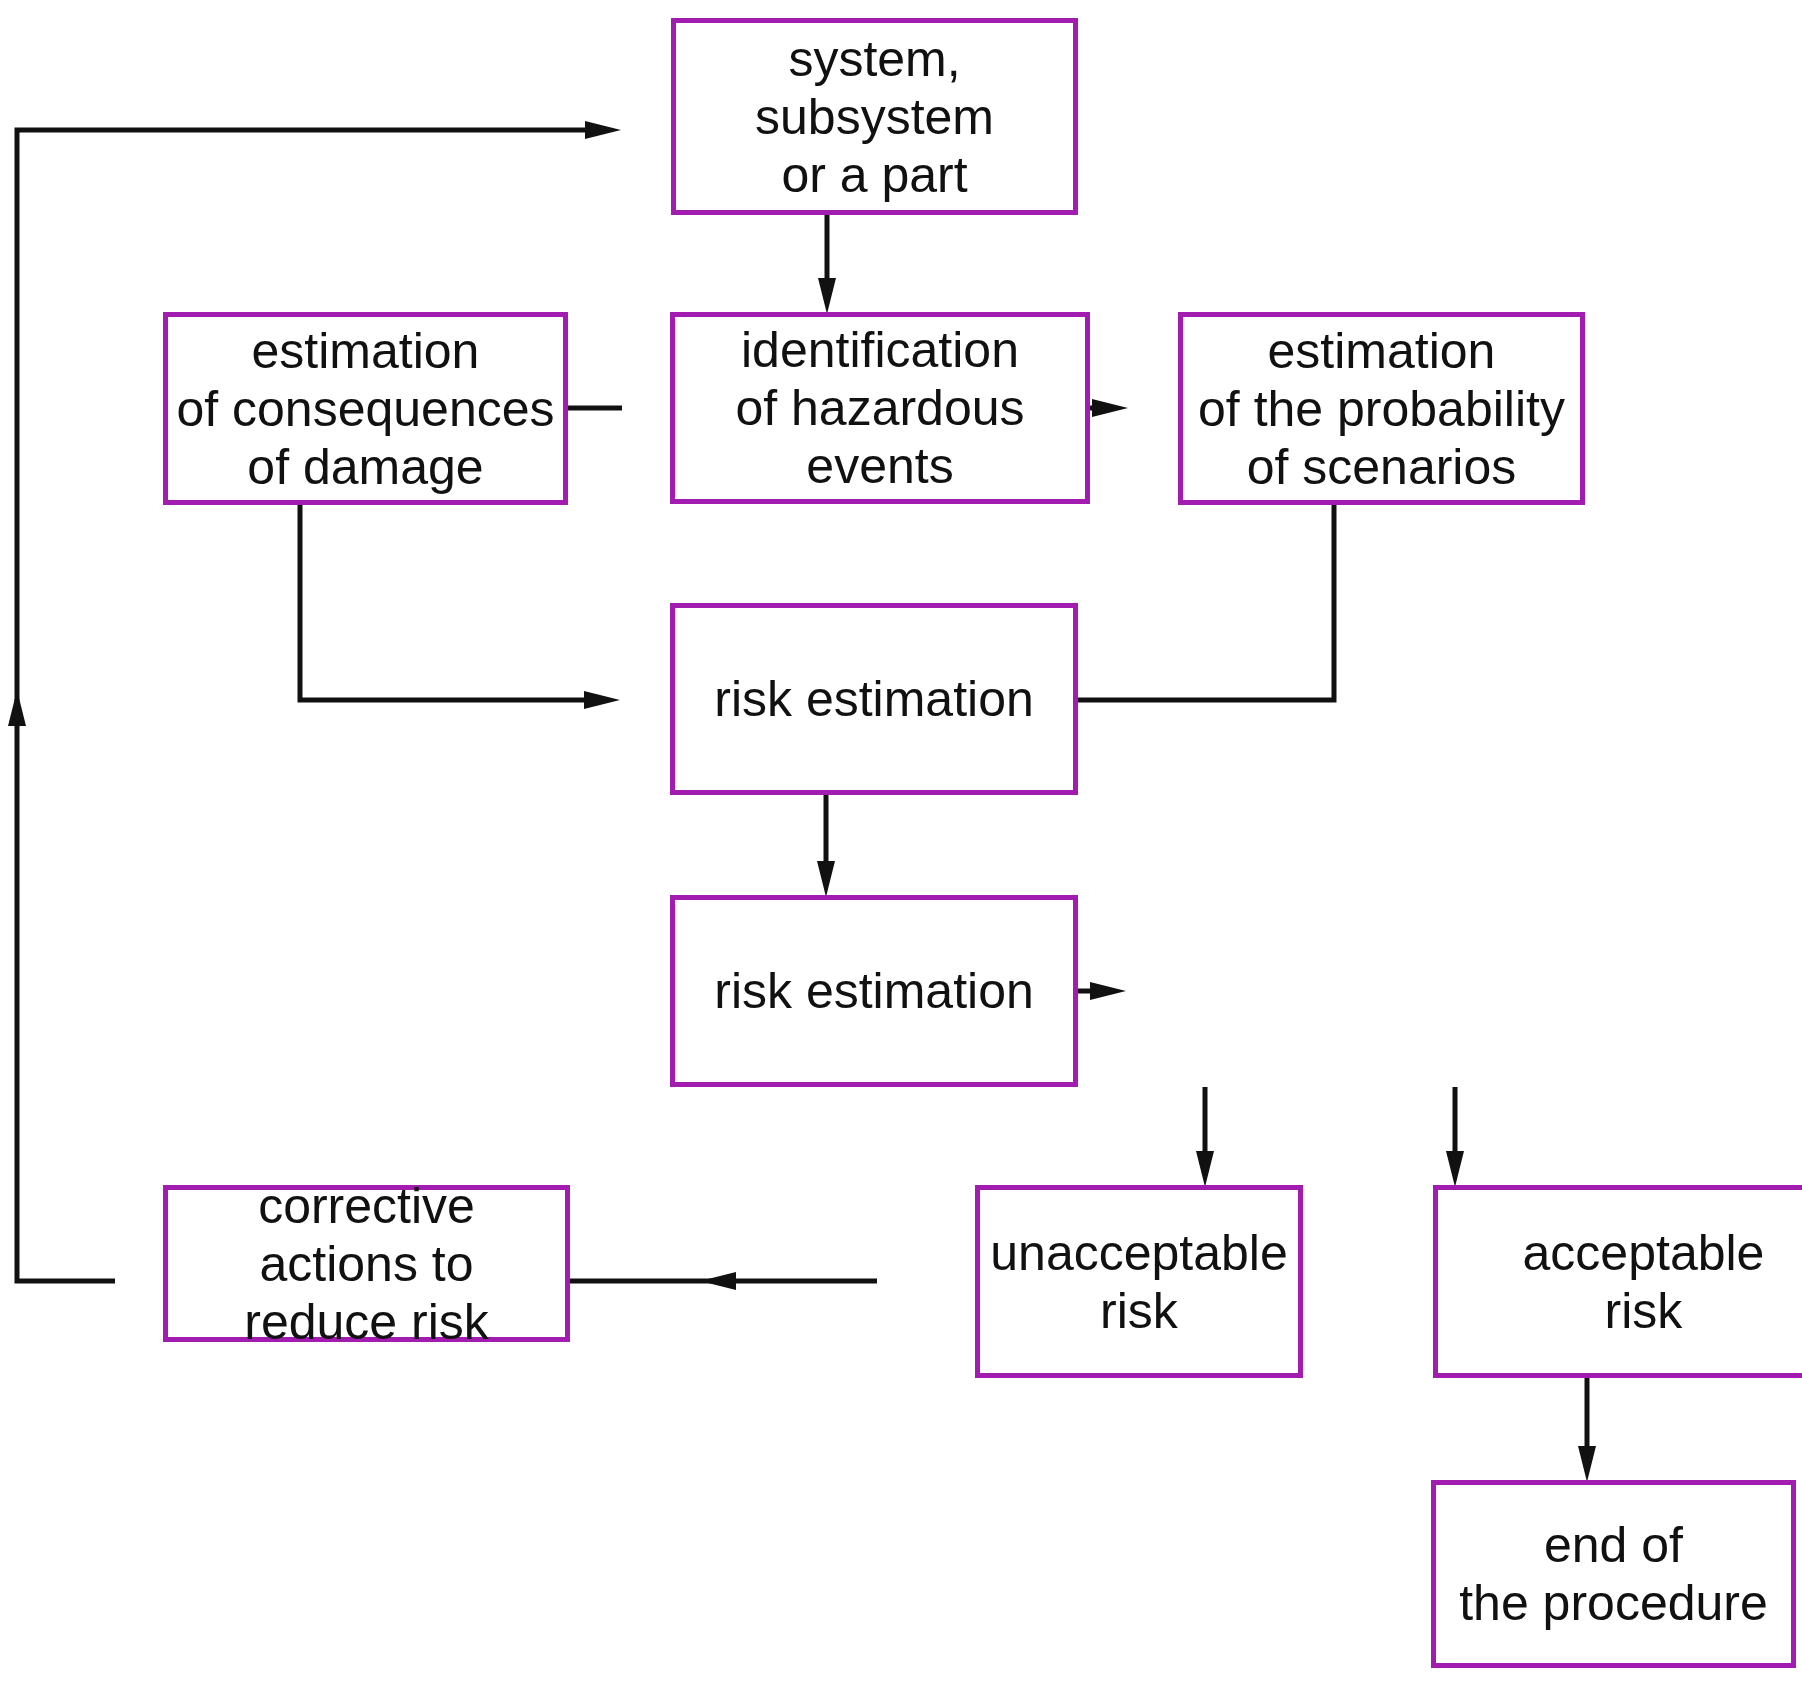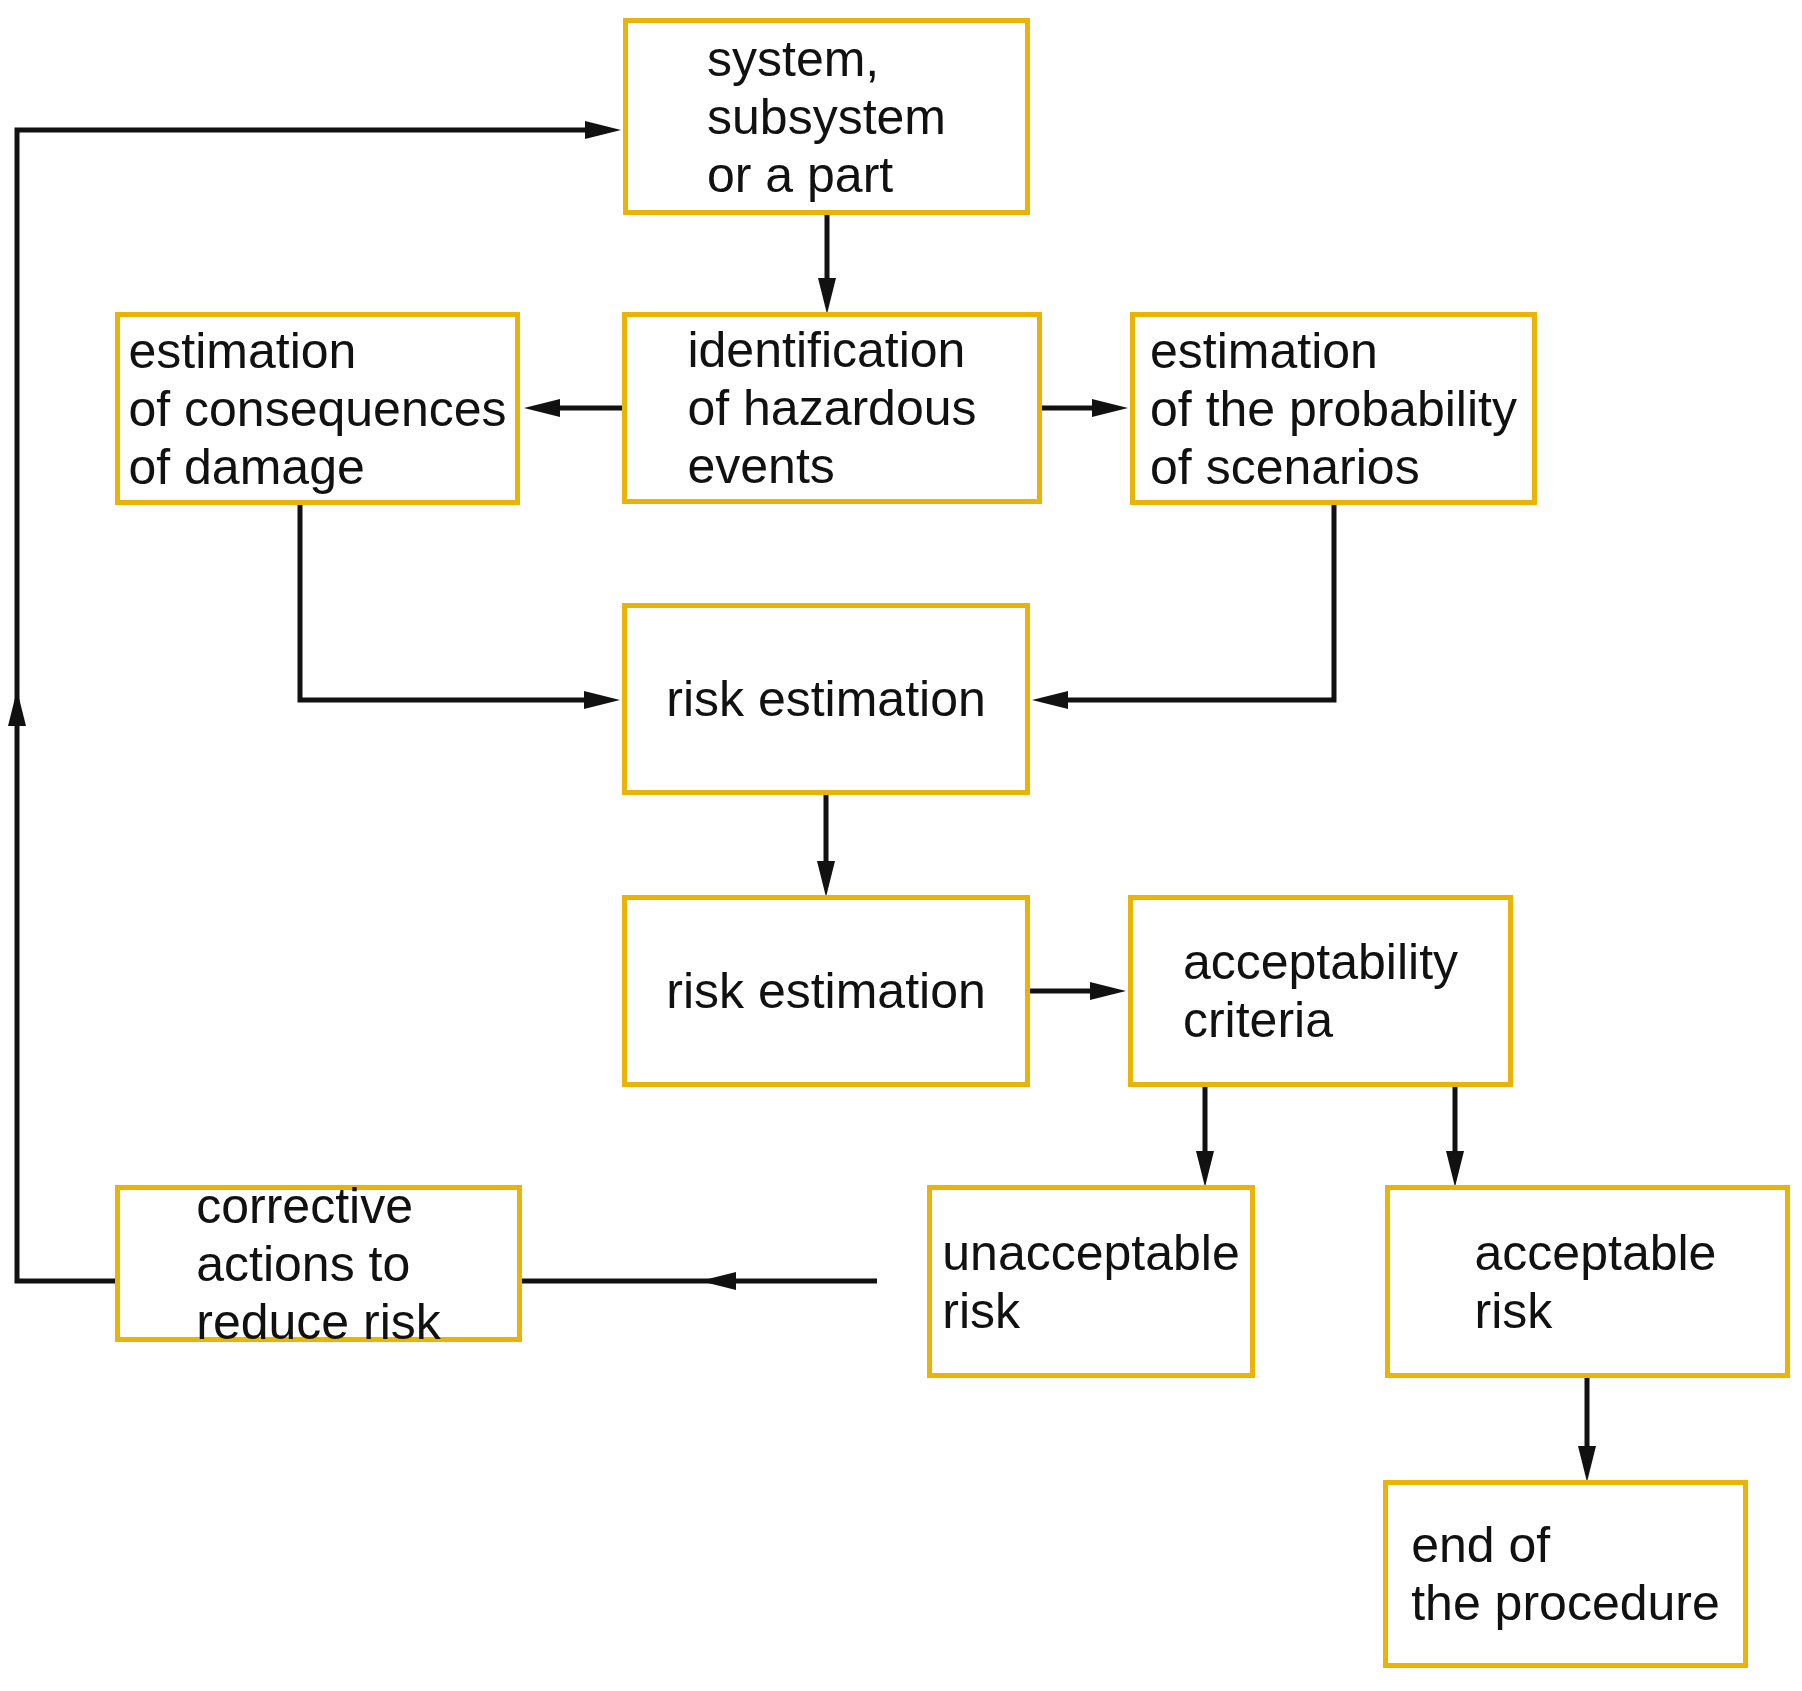--- a/index.html
+++ b/index.html
@@ -18,29 +18,31 @@
   .edges-layer {
     position: absolute;
     left: 0;
     top: 0;
     width: 1802px;
     height: 1691px;
   }
   .node {
     position: absolute;
     box-sizing: border-box;
-    border: 5px solid #eab308;
+    border: 5px solid #a21caf;
     background: #ffffff;
     display: flex;
     align-items: center;
     justify-content: center;
+    text-align: center;
     white-space: pre-line;
     font-size: 50px;
     line-height: 1.16;
     color: #111111;
+    margin-left: 48px;
   }
   #node-system          { left: 623px;  top: 18px;   width: 407px; height: 197px; }
   #node-consequences    { left: 115px;  top: 312px;  width: 405px; height: 193px; }
   #node-identification  { left: 622px;  top: 312px;  width: 420px; height: 192px; }
   #node-probability     { left: 1130px; top: 312px;  width: 407px; height: 193px; }
   #node-risk-estimation { left: 622px;  top: 603px;  width: 408px; height: 192px; }
   #node-risk-assesment  { left: 622px;  top: 895px;  width: 408px; height: 192px; }
   #node-acceptability   { left: 1128px; top: 895px;  width: 385px; height: 192px; }
   #node-unacceptable    { left: 927px;  top: 1185px; width: 328px; height: 193px; }
   #node-acceptable      { left: 1385px; top: 1185px; width: 405px; height: 193px; padding-left: 16px; }
@@ -140,22 +142,20 @@
 events</div>
 
   <div class="node" id="node-probability">estimation
 of the probability
 of scenarios</div>
 
   <div class="node" id="node-risk-estimation">risk estimation</div>
 
   <div class="node" id="node-risk-assesment">risk estimation</div>
 
-  <div class="node" id="node-acceptability">acceptability
-criteria</div>
 
   <div class="node" id="node-unacceptable">unacceptable
 risk</div>
 
   <div class="node" id="node-acceptable">acceptable
 risk</div>
 
   <div class="node" id="node-corrective">corrective
 actions to
 reduce risk</div>

